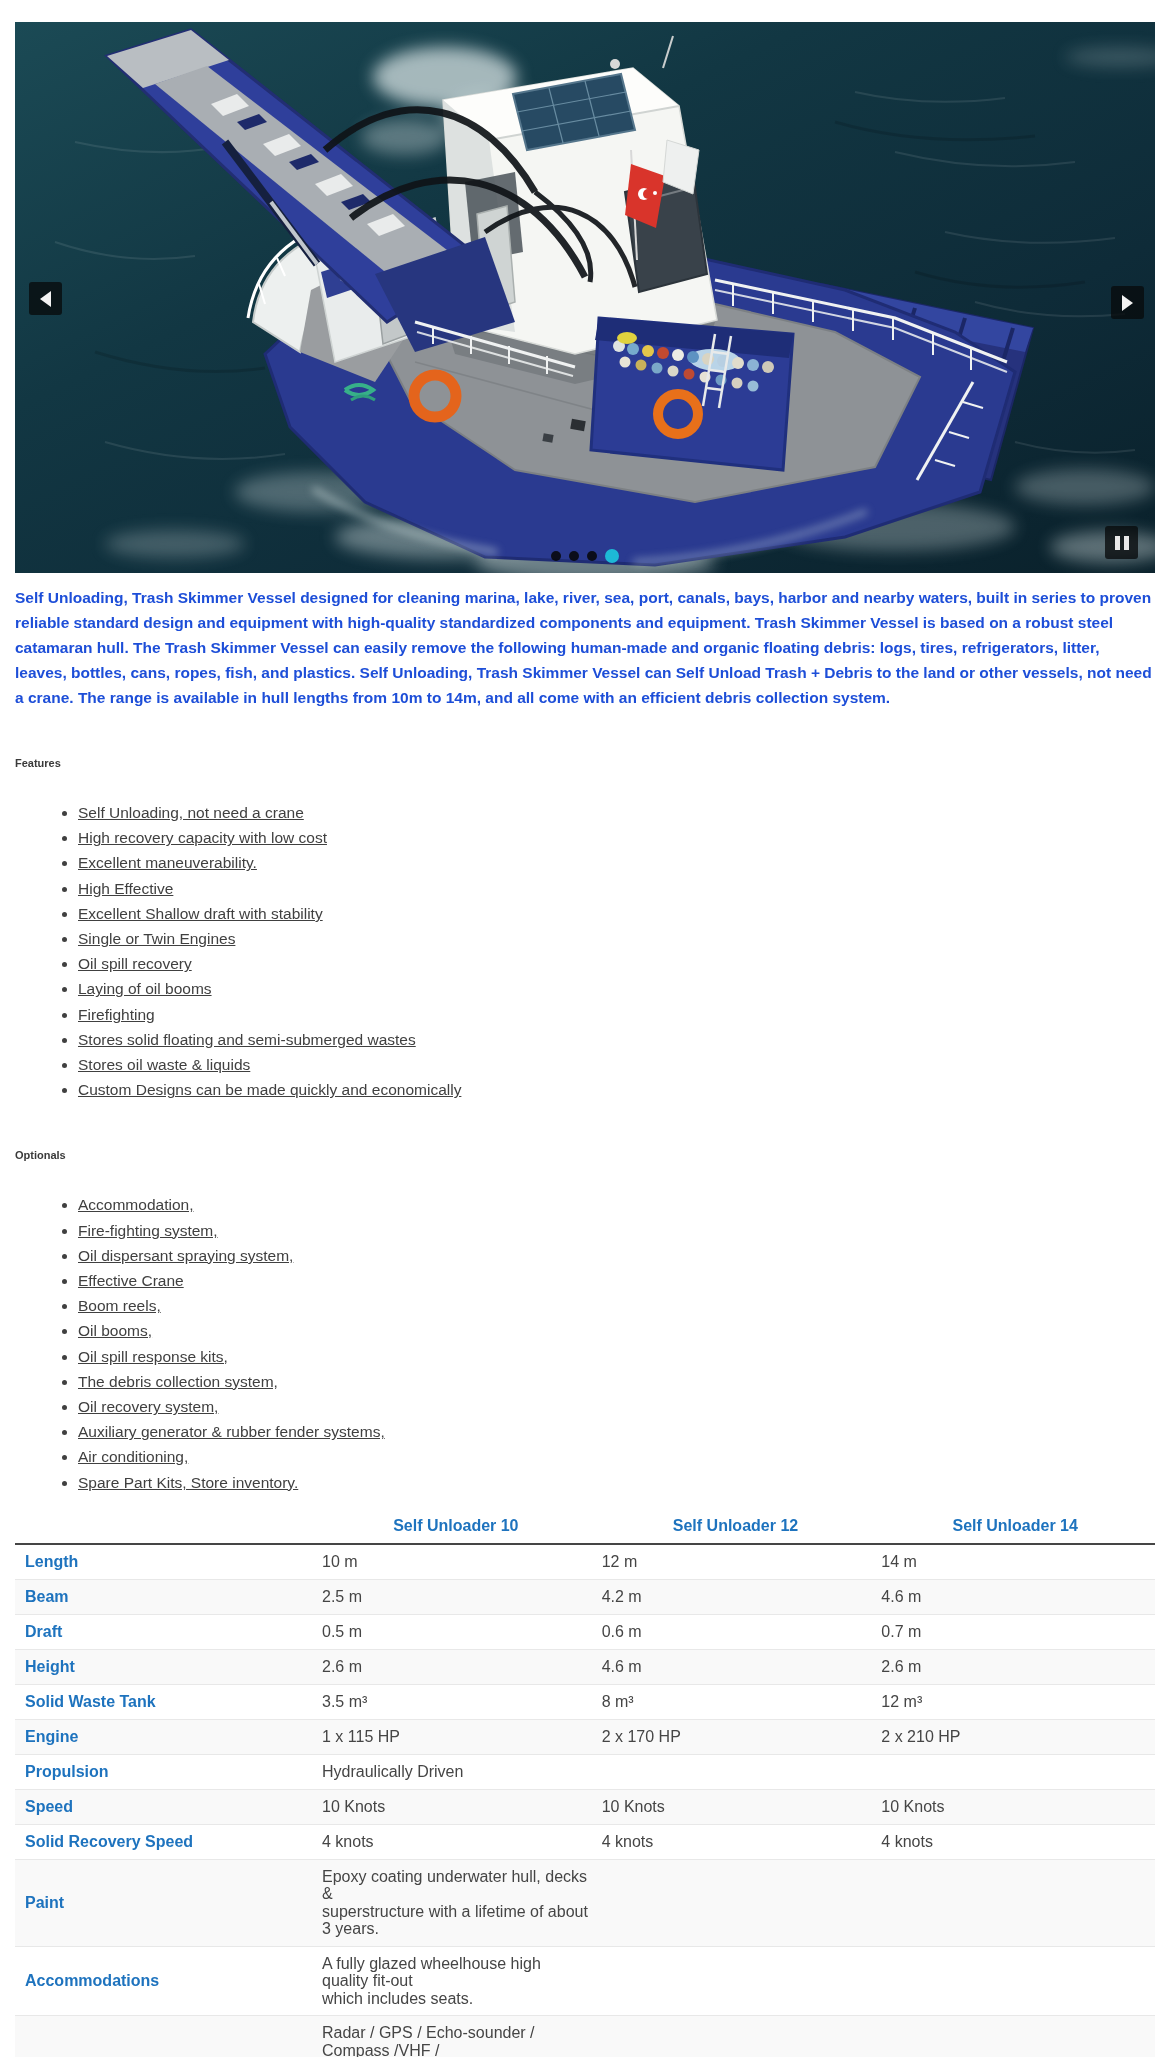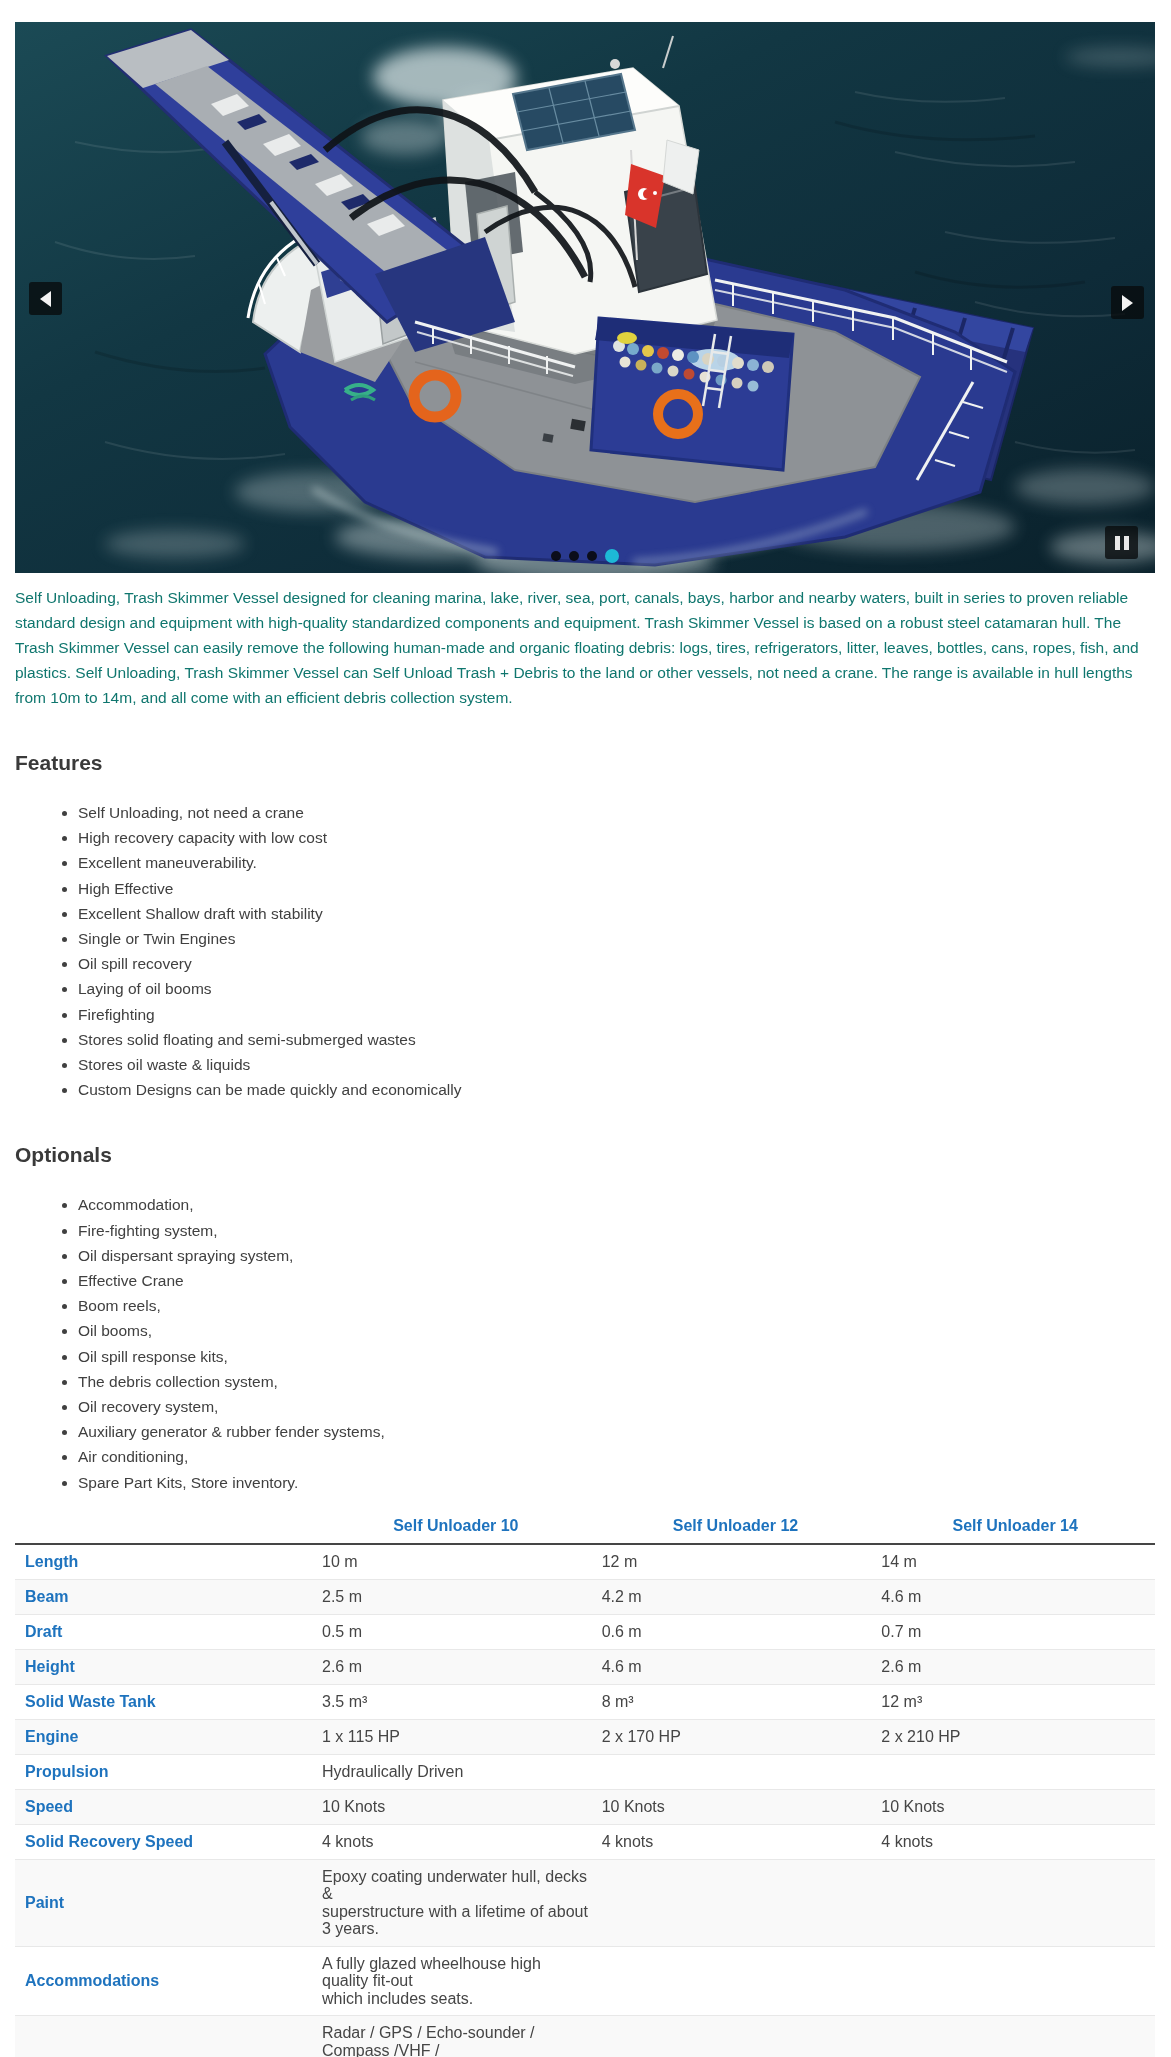--- a/index.html
+++ b/index.html
@@ -20,23 +20,23 @@
   .tri-left{border-width:8px 11px 8px 0;border-color:transparent #f3f3f3 transparent transparent;}
   .tri-right{border-width:8px 0 8px 11px;border-color:transparent transparent transparent #f3f3f3;}
   .pause-btn{position:absolute;right:17px;bottom:14px;width:33px;height:33px;background:rgba(8,10,12,.78);
     border:0;border-radius:3px;display:flex;gap:4px;align-items:center;justify-content:center;cursor:pointer;padding:0;}
   .pause-bar{width:5px;height:14px;background:#e9e9e9;}
   .dots{position:absolute;left:0;right:0;bottom:10px;display:flex;justify-content:center;align-items:center;gap:8px;}
   .dot{width:10px;height:10px;border-radius:50%;background:rgba(6,6,6,.85);cursor:pointer;}
   .dot.active{width:14px;height:14px;background:var(--active-dot,#1db9d6);}
 
   
-  .description{margin:12px 0 0;font-size:15.5px;line-height:25px;color:#0f766e;max-width:1140px;}
-  h3.sec{margin:42px 0 0;font-size:21px;line-height:22px;font-weight:bold;color:#3a3a3a;}
-  ul.blist{margin:26px 0 0;padding:0 0 0 63px;list-style:disc;}
+  .description{margin:12px 0 0;font-size:15.5px;line-height:25px;color:#1d4ed8;max-width:1140px;font-weight:bold;}
+  h3.sec{margin:42px 0 0;font-size:11px;line-height:22px;font-weight:bold;color:#3a3a3a;}
+  ul.blist{margin:26px 0 0;padding:0 0 0 63px;list-style:disc;text-decoration:underline;}
   ul.blist li{font-size:15.5px;line-height:25.2px;color:#404040;}
 
   
   table.spec{width:1140px;border-collapse:collapse;margin-top:16px;table-layout:fixed;}
   table.spec th,table.spec td{font-size:16px;}
   table.spec thead th{color:var(--accent,#1e73be);font-weight:bold;text-align:center;
     padding:6px 8px 8px;border-bottom:2px solid #454545;}
   table.spec thead th:first-child{width:25%;}
   table.spec tbody th{color:var(--accent,#1e73be);font-weight:bold;text-align:left;padding:8px 2px 8px 10px;}
   table.spec tbody td{text-align:left;color:#454545;padding:8px 6px;line-height:17.5px;white-space:pre-line;}

